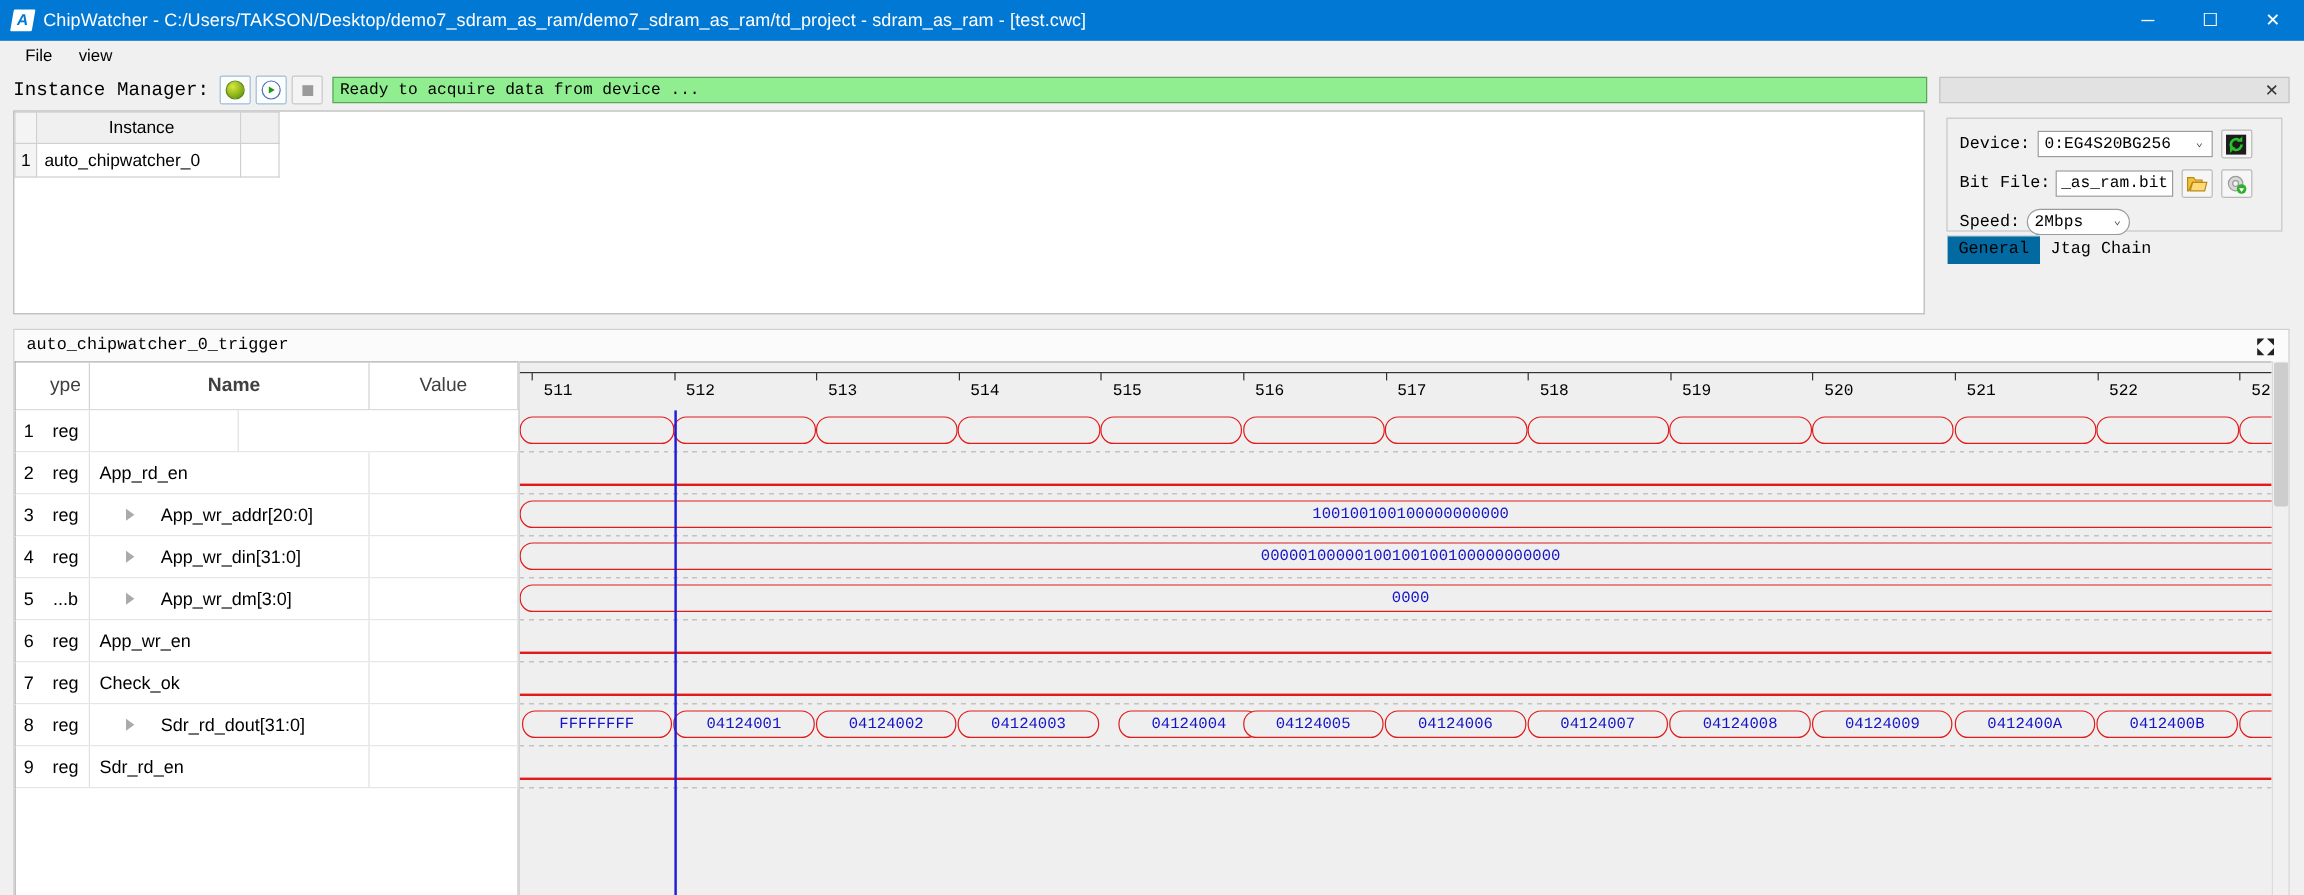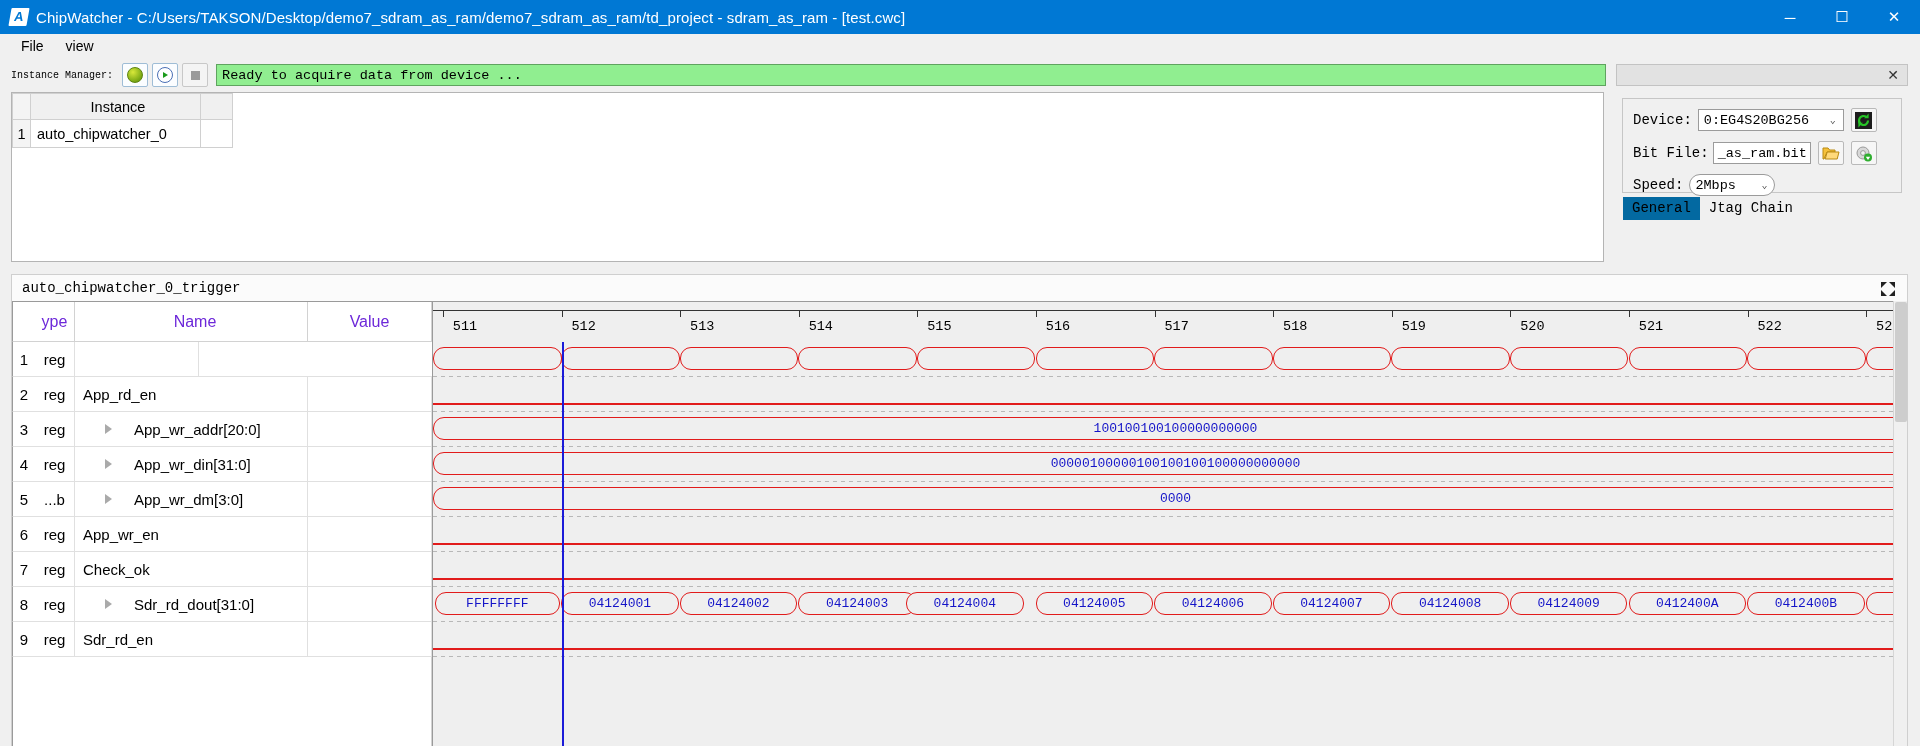--- a/index.html
+++ b/index.html
@@ -37,21 +37,21 @@
     font-size: 14px; color: #000; padding-left: 10px;
   }
   .menu-item { padding: 2px 11px; cursor: default; }
 
   
   #instbar {
     height: 34px; display: flex; align-items: center; padding-left: 11px;
     background: #f0f0f0; position: relative;
   }
   #inst-label {
-    font-family: "Liberation Mono", monospace; font-size: 10px; color: #000;
+    font-family: "Liberation Mono", monospace; font-size: 16px; color: #000;
     margin-right: 9px; white-space: nowrap;
   }
   .tool-btn {
     width: 26px; height: 24px; margin-right: 4px;
     border: 1px solid #9fbdd6; background: #fbfdff;
     display: flex; align-items: center; justify-content: center;
     border-radius: 2px;
   }
   .tool-btn.flat { border-color: #c8c8c8; background: #f4f4f4; }
   .circle-green {
@@ -157,21 +157,21 @@
   
   #sig-table { width: 421px; flex: 0 0 421px; background: #fff;
                border-right: 1px solid #9a9a9a; }
   .sig-head {
     display: flex; height: 41px; background: #fff;
     border-bottom: 1px solid #d2d2d2; border-top: 1px solid #9a9a9a;
     border-left: 1px solid #9a9a9a;
   }
   .sig-head > div {
     display: flex; align-items: center; justify-content: center;
-    font-size: 16px; color: #6d28d9; border-right: 1px solid #d2d2d2;
+    font-size: 16px; color: #404040; border-right: 1px solid #d2d2d2;
   }
   .sig-row {
     display: flex; height: 35px; border-bottom: 1px solid #e0e0e0;
     border-left: 1px solid #9a9a9a; background: #fff;
   }
   .sig-row > div {
     display: flex; align-items: center; font-size: 15px; color: #000;
     border-right: 1px solid #e0e0e0; height: 100%;
   }
   .c-idx { width: 22px; justify-content: center; font-size: 14px; border-right: none !important; }
@@ -349,21 +349,21 @@
       </g>
     </svg>
   </div>
 
   <div id="wave-body">
 
     <div id="sig-table">
       <div class="sig-head">
         <div class="c-idx"></div>
         <div class="c-type">ype</div>
-        <div class="c-name" style="justify-content:center;">Name</div>
+        <div class="c-name" style="justify-content:center;font-weight:bold;">Name</div>
         <div class="c-val" style="justify-content:center;">Value</div>
       </div>
       <div id="sig-rows">
           <div class="sig-row">
             <div class="c-idx">1</div>
             <div class="c-type">reg</div>
             <div class="c-val"></div>
           </div>
           <div class="sig-row">
             <div class="c-idx">2</div>
@@ -498,21 +498,21 @@
           </div>
           <div class="wave-row">
             <div style="position: absolute; left: 0px; right: 0px; top: 26px; height: 1.6px; background: rgb(225, 27, 27);"></div>
             <div class="sep"></div>
           </div>
           <div class="wave-row">
             <div class="bus" style="left: 2px; width: 124.6px;">FFFFFFFF</div>
             <div class="bus" style="left: 128.1px; width: 117.6px;">04124001</div>
             <div class="bus" style="left: 246.7px; width: 117.6px;">04124002</div>
             <div class="bus" style="left: 365.3px; width: 117.6px;">04124003</div>
-            <div class="bus" style="left: 473px; width: 117.6px;">04124004</div>
+            <div class="bus" style="left: 499px; width: 117.6px;">04124004</div>
             <div class="bus" style="left: 602.5px; width: 117.6px;">04124005</div>
             <div class="bus" style="left: 721.1px; width: 117.6px;">04124006</div>
             <div class="bus" style="left: 839.7px; width: 117.6px;">04124007</div>
             <div class="bus" style="left: 958.3px; width: 117.6px;">04124008</div>
             <div class="bus" style="left: 1076.9px; width: 117.6px;">04124009</div>
             <div class="bus" style="left: 1195.5px; width: 117.6px;">0412400A</div>
             <div class="bus" style="left: 1314.1px; width: 117.6px;">0412400B</div>
             <div class="bus" style="left: 1432.7px; width: 117.6px;">04</div>
             <div class="sep"></div>
           </div>

